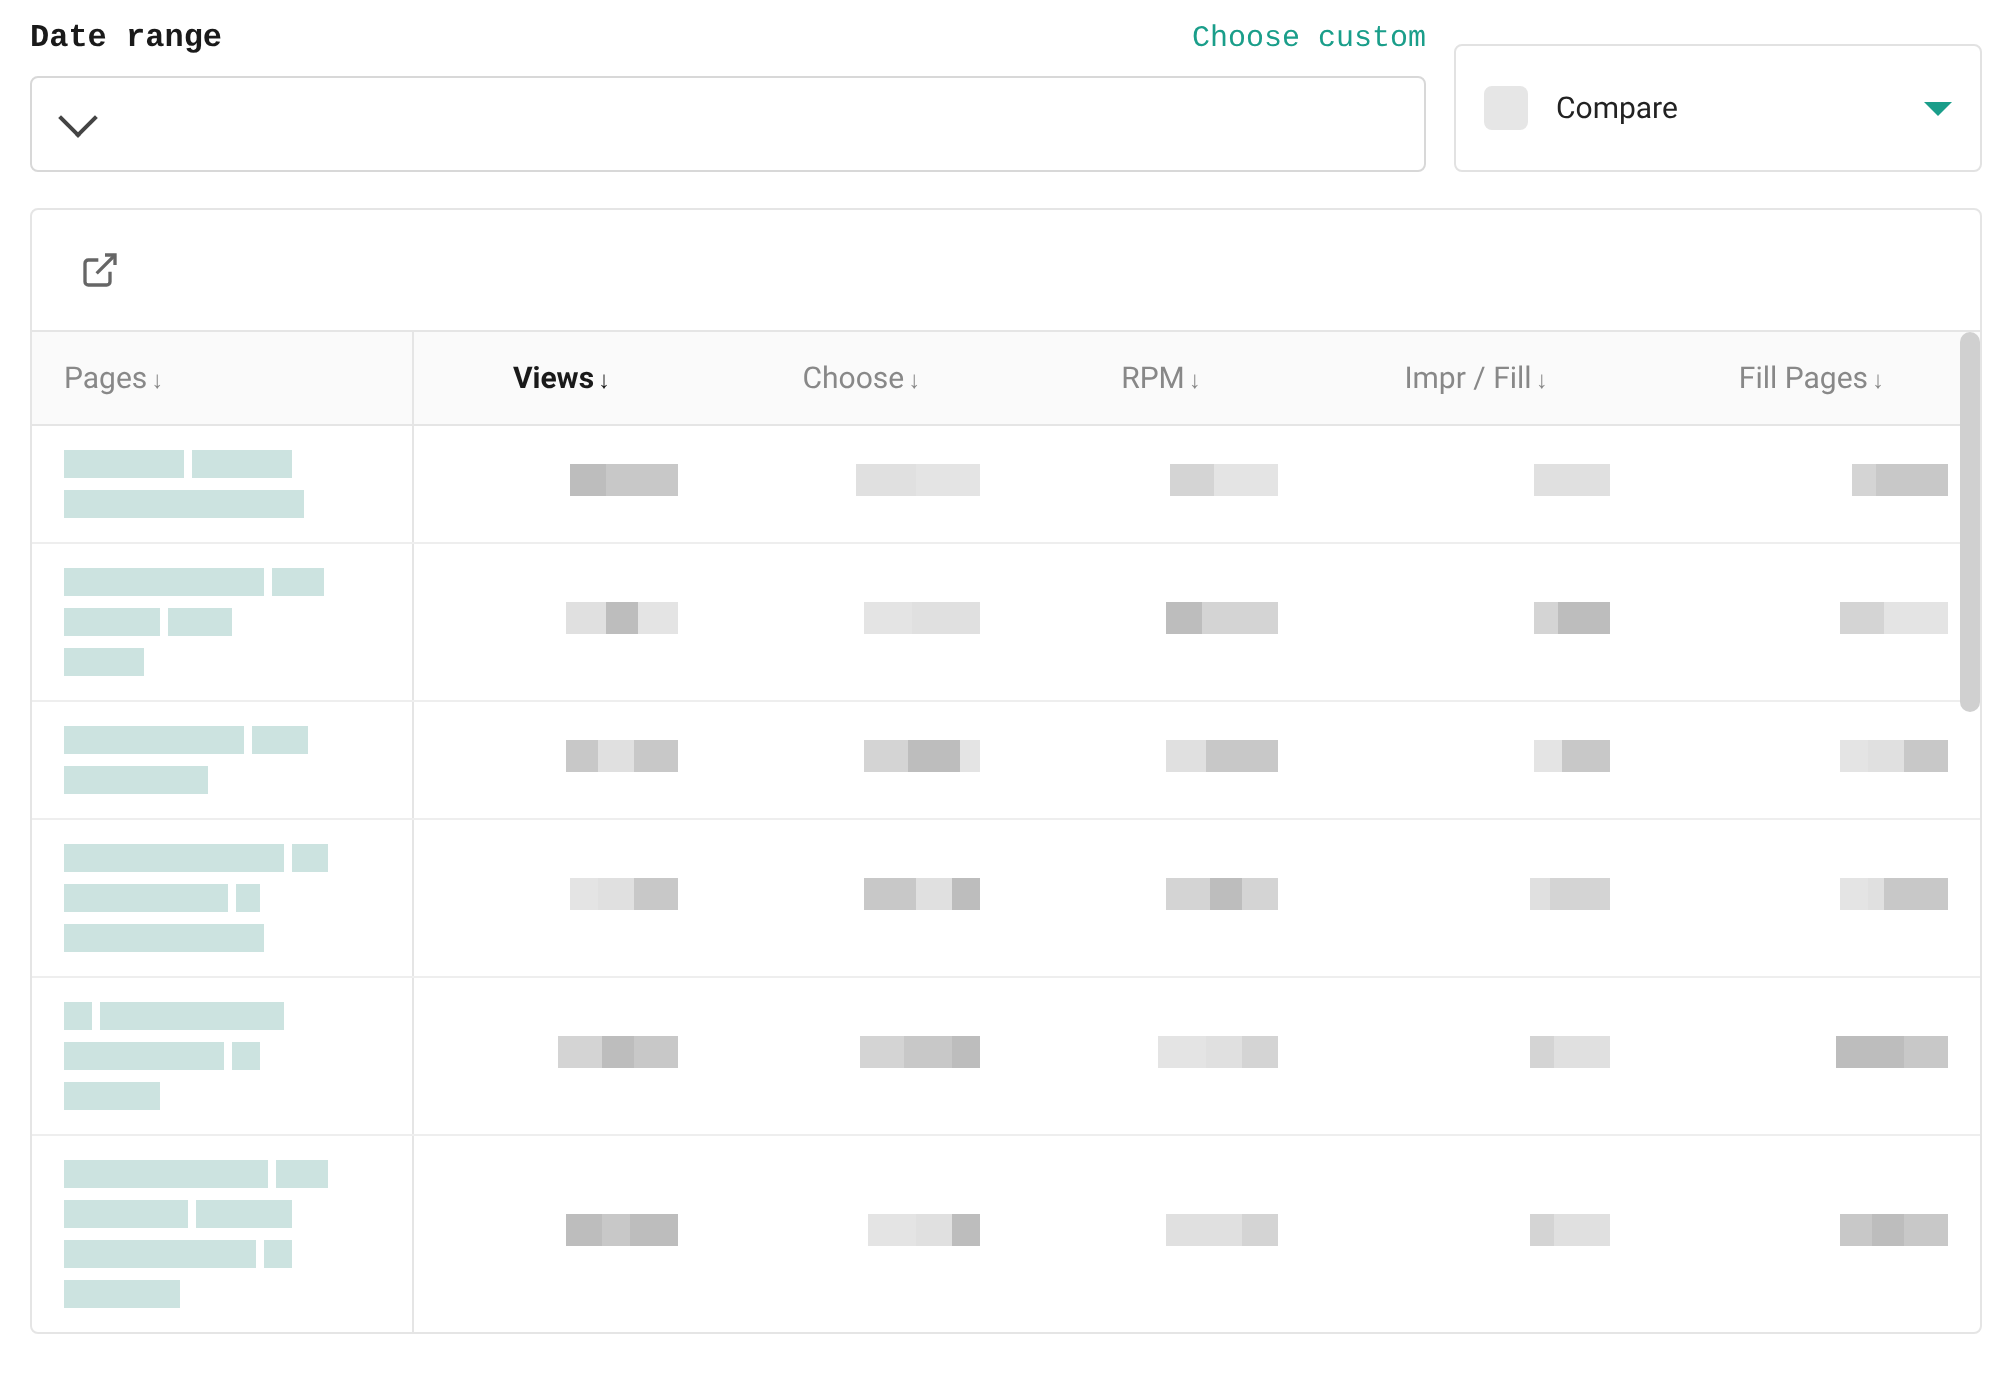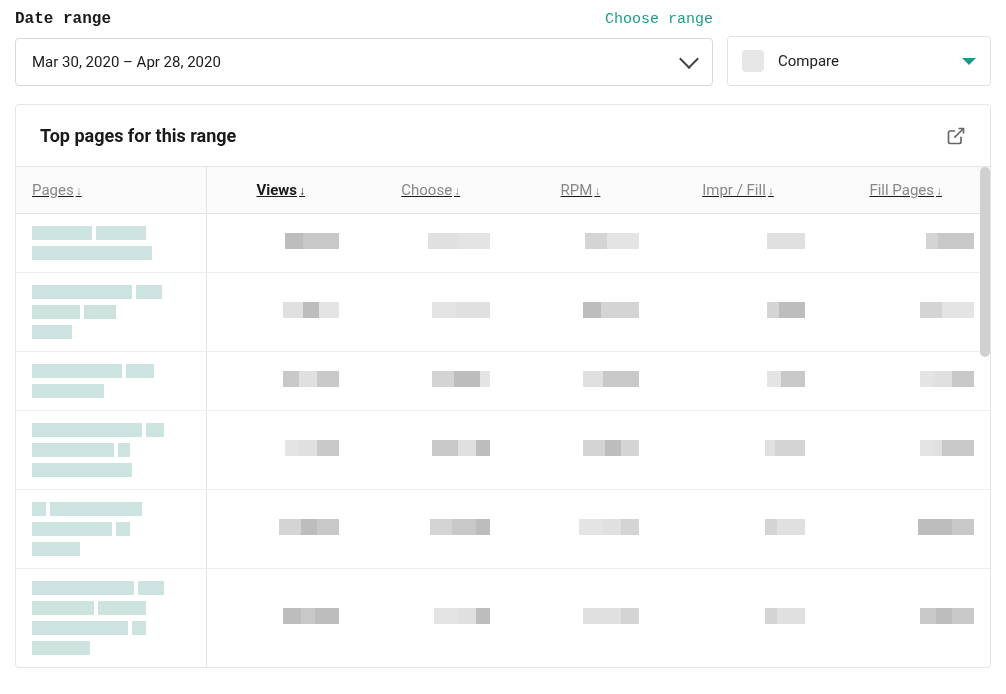--- a/index.html
+++ b/index.html
@@ -50,21 +50,21 @@
 .chev-down {
   width: 14px; height: 14px;
   border-right: 2px solid #444;
   border-bottom: 2px solid #444;
   transform: rotate(45deg);
   margin-top: -6px;
 }
 .compare-box {
   border: 1px solid #e2e2e2;
   border-radius: 4px;
-  height: 50px;
+  height: 64px;
   width: 264px;
   display: flex;
   align-items: center;
   padding: 0 14px;
   gap: 14px;
   background: #fff;
   margin-bottom: 0;
 }
 .compare-checkbox {
   width: 22px; height: 22px;
@@ -104,21 +104,20 @@
   cursor: pointer;
 }
 .table-wrap {
   position: relative;
   max-height: 500px;
   overflow-y: auto;
 }
 table {
   width: 100%;
   border-collapse: collapse;
-  text-decoration: underline;
 }
 thead th {
   background: #fafafa;
   font-size: 15px;
   font-weight: 400;
   color: #888;
   padding: 14px 16px;
   border-bottom: 1px solid #e5e5e5;
 }
 thead th:first-child {
@@ -167,37 +166,35 @@
   border-radius: 5px;
 }
 </style>
 </head>
 <body>
 
 <div class="top-controls">
   <div class="date-block">
     <div class="date-header">
       <div class="date-label">Date range</div>
-      <div class="choose-custom">Choose range</div>
+      <div class="choose-custom">Choose custom</div>
     </div>
     <div class="date-picker">
-      <span class="date-value">Mar 30, 2020 – Apr 28, 2020</span>
       <span class="chev-down"></span>
     </div>
   </div>
   <div class="compare-box">
     <div class="compare-checkbox"></div>
     <div class="compare-label">Compare</div>
     <div class="compare-caret"></div>
   </div>
 </div>
 
 <div class="panel">
   <div class="panel-header">
-    <div class="panel-title">Top pages for this range</div>
     <svg class="open-icon" viewBox="0 0 24 24" fill="none" stroke="currentColor" stroke-width="2">
       <path d="M18 13v6a2 2 0 0 1-2 2H5a2 2 0 0 1-2-2V8a2 2 0 0 1 2-2h6"></path>
       <polyline points="15 3 21 3 21 9"></polyline>
       <line x1="10" y1="14" x2="21" y2="3"></line>
     </svg>
   </div>
   <div class="table-wrap">
     <table>
       <thead>
         <tr>

